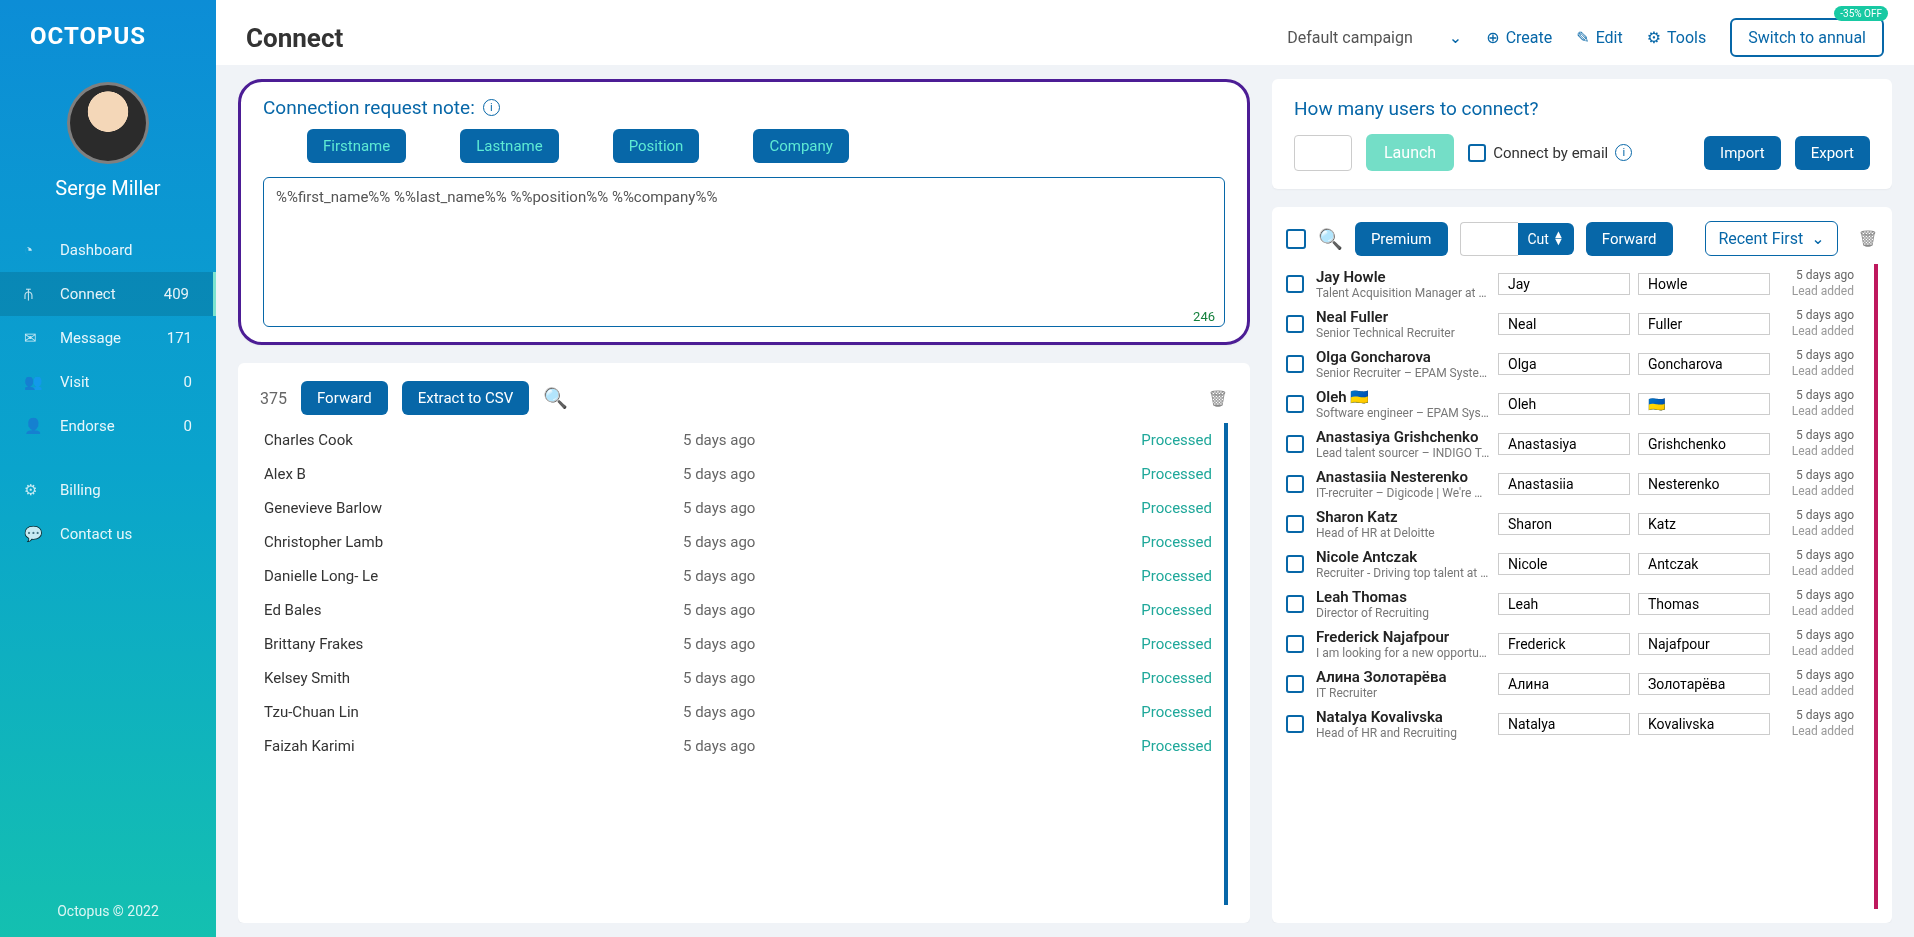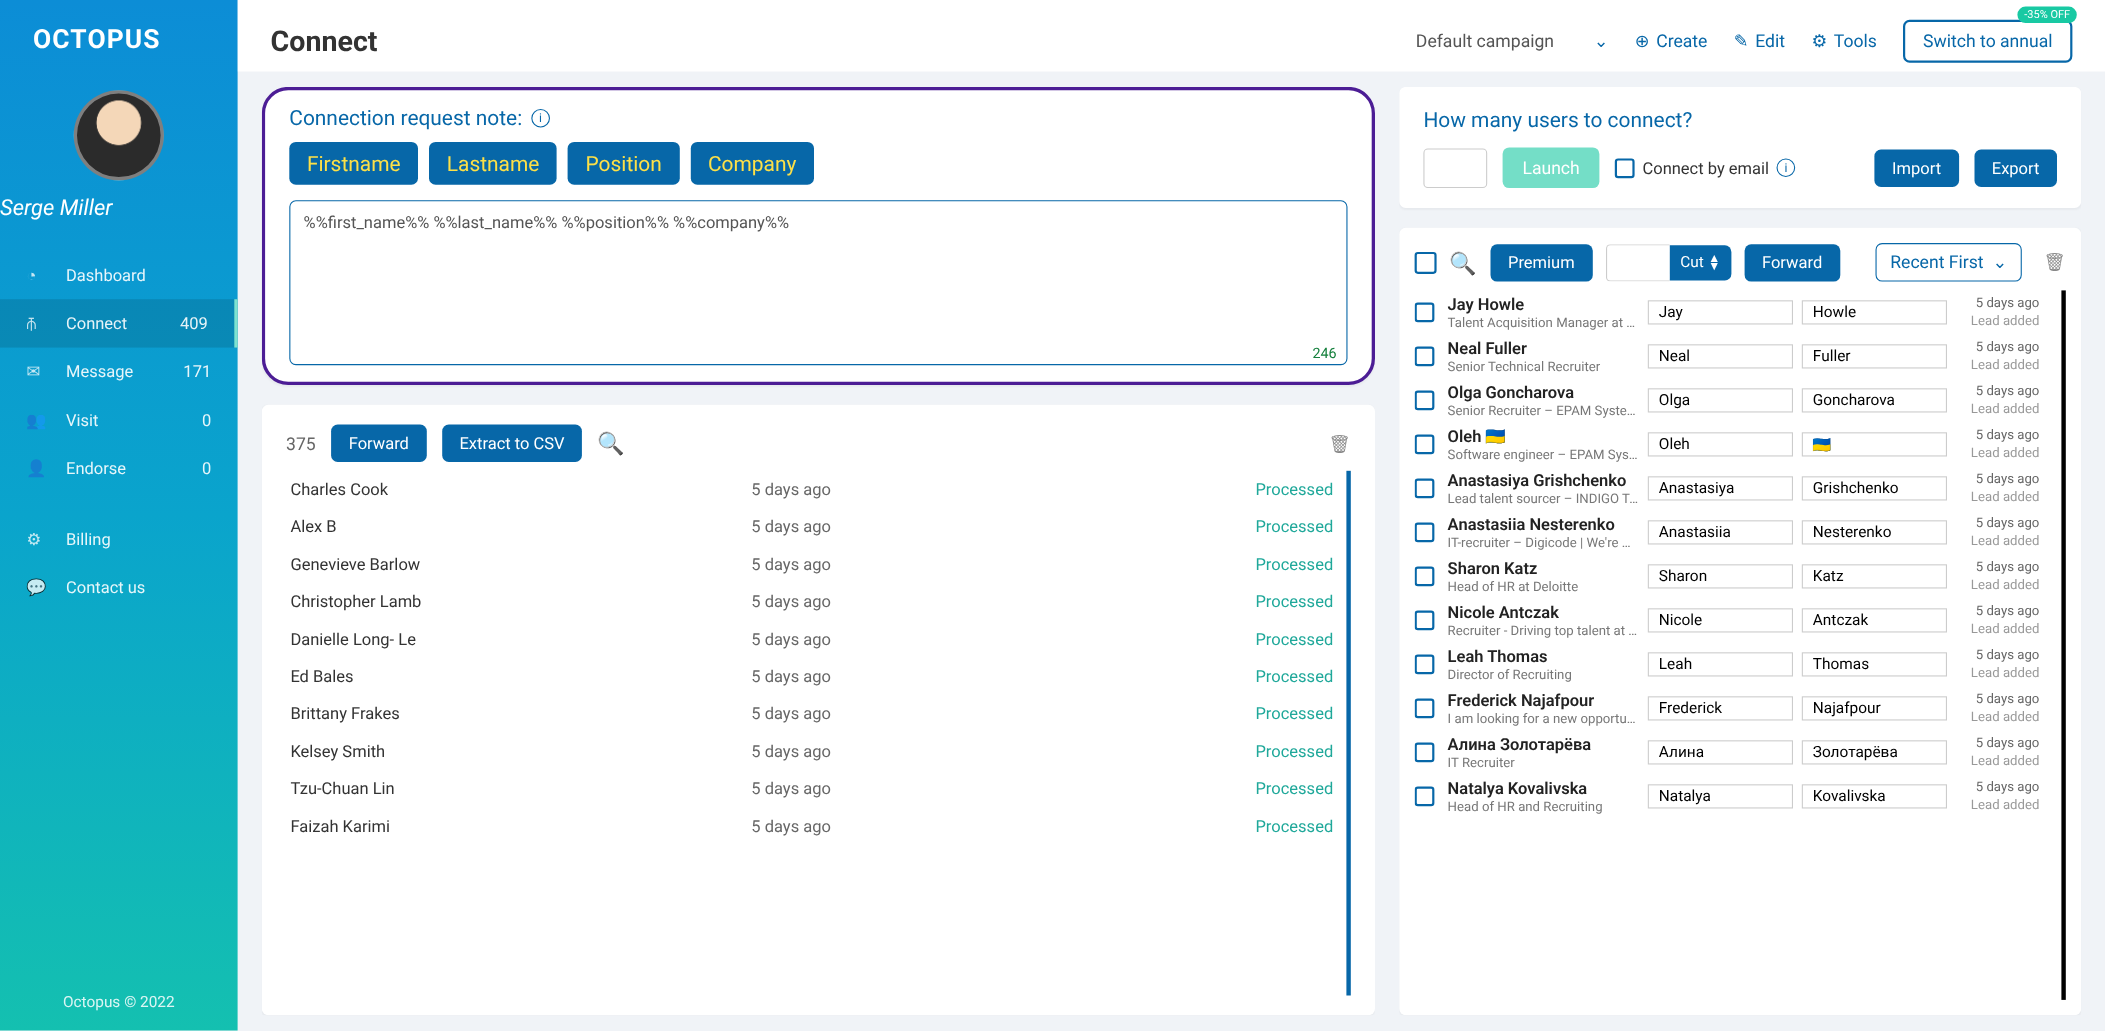--- a/index.html
+++ b/index.html
@@ -1,20 +1,20 @@
 <!DOCTYPE html>
 <html><head>
 <meta charset="utf-8">
 <style>
 * { margin: 0; padding: 0; box-sizing: border-box; font-family: -apple-system, BlinkMacSystemFont, 'Segoe UI', Roboto, Arial, sans-serif; }
 body { background: #f0f3f7; display: flex; height: 937px; overflow: hidden; }
 
 .sidebar { width: 216px; background: linear-gradient(180deg, #0c8dd6 0%, #0aa4cc 50%, #14c0b0 100%); color: #fff; display: flex; flex-direction: column; }
 .logo { padding: 22px 30px; font-size: 24px; font-weight: 700; letter-spacing: 1px; }
-.profile { text-align: left; padding: 10px 0 28px; font-style: italic; }
+.profile { text-align: center; padding: 10px 0 28px; }
 .avatar { width: 82px; height: 82px; border-radius: 50%; background: #e8c5a0; margin: 0 auto 12px; border: 3px solid rgba(255,255,255,.4); background-image: radial-gradient(circle at 50% 35%, #f4d7b8 32%, #2b2b2b 33%); }
 .profile-name { font-size: 20px; font-weight: 400; }
 .nav { flex: 1; }
 .nav-item { display: flex; align-items: center; padding: 13px 24px; color: rgba(255,255,255,.9); cursor: pointer; font-size: 15px; }
 .nav-item.active { background: rgba(0,0,0,.12); border-right: 3px solid #7de3d0; }
 .nav-item .icon { width: 22px; margin-right: 14px; opacity: .85; }
 .nav-item .count { margin-left: auto; font-size: 15px; }
 .nav-sep { height: 20px; }
 .footer { padding: 18px 0; text-align: center; font-size: 14px; color: rgba(255,255,255,.85); }
 
@@ -28,21 +28,21 @@
 .badge-off { position: absolute; top: -14px; right: -6px; background: #18c9a3; color: #fff; font-size: 10px; padding: 2px 6px; border-radius: 8px; }
 
 .content { flex: 1; padding: 14px 22px; display: grid; grid-template-columns: 1fr 620px; gap: 22px; overflow: hidden; }
 .col { display: flex; flex-direction: column; gap: 18px; overflow: hidden; }
 
 .card { background: #fff; border-radius: 6px; padding: 18px 22px; box-shadow: 0 1px 2px rgba(0,0,0,.04); }
 
 .note-card { border: 3px solid #4c1d95; border-radius: 24px; padding-top: 14px; }
 .note-label { display: flex; align-items: center; gap: 8px; color: #0767a8; font-size: 19px; margin-bottom: 10px; }
 .tag-row { display: flex; gap: 10px; margin-bottom: 14px; }
-.tag-btn { background: #0767a8; color: #fde047; padding: 8px 16px; border-radius: 6px; cursor: pointer; font-size: 19px; }
+.tag-btn { background: #0767a8; color: #5eead4; padding: 8px 16px; border-radius: 6px; cursor: pointer; font-size: 15px; margin-left: 44px; }
 .note-area { width: 100%; min-height: 150px; border: 1px solid #0767a8; border-radius: 6px; padding: 10px 12px; font-size: 15px; color: #555; resize: none; position: relative; }
 .char-count { text-align: right; color: #15803d; font-size: 13px; margin-top: -22px; margin-right: 10px; position: relative; }
 
 .list-card { flex: 1; overflow: hidden; display: flex; flex-direction: column; }
 .list-head { display: flex; align-items: center; gap: 14px; padding-bottom: 8px; }
 .count-lbl { color: #666; font-size: 16px; }
 .blue-btn { background: #0767a8; color: #fff; padding: 8px 16px; border-radius: 6px; cursor: pointer; font-size: 15px; }
 .icon-btn { color: #0767a8; cursor: pointer; font-size: 20px; }
 .trash { margin-left: auto; color: #888; cursor: pointer; }
 .list-body { flex: 1; overflow-y: auto; border-right: 4px solid #0767a8; padding-right: 8px; }
@@ -59,21 +59,21 @@
 .chk { width: 18px; height: 18px; border: 2px solid #0767a8; border-radius: 3px; }
 .chk.filled { width: 20px; height: 20px; }
 .small-blue { margin-left: auto; }
 
 .contacts-card { flex: 1; overflow: hidden; display: flex; flex-direction: column; padding: 14px 14px; }
 .contacts-toolbar { display: flex; align-items: center; gap: 12px; margin-bottom: 8px; }
 .cut-box { display: flex; align-items: center; }
 .cut-input { width: 58px; height: 34px; border: 1px solid #ccc; border-radius: 4px 0 0 4px; border-right: none; }
 .cut-btn { background: #0767a8; color: #fff; padding: 8px 10px; border-radius: 0 6px 6px 0; font-size: 14px; display: flex; align-items: flex-start; gap: 4px; }
 .recent-dd { margin-left: auto; border: 1px solid #0767a8; color: #0767a8; padding: 7px 12px; border-radius: 6px; display: flex; align-items: center; gap: 8px; cursor: pointer; }
-.contacts-body { flex: 1; overflow-y: auto; border-right: 4px solid #000000; padding-right: 4px; }
+.contacts-body { flex: 1; overflow-y: auto; border-right: 4px solid #be185d; padding-right: 4px; }
 .contact-row { display: grid; grid-template-columns: 22px 174px 132px 132px 76px; gap: 8px; align-items: center; padding: 4px 0; }
 .contact-name { font-size: 15px; color: #222; font-weight: 600; }
 .contact-sub { font-size: 12px; color: #777; white-space: nowrap; overflow: hidden; text-overflow: ellipsis; }
 .name-input { border: 1px solid #ccc; border-radius: 0; padding: 2px 9px; font-size: 14px; width: 100%; }
 .meta { text-align: right; font-size: 12px; color: #666; line-height: 1.3; }
 .meta .added { color: #999; }
 .info-icon { width: 17px; height: 17px; border: 1.5px solid #0767a8; border-radius: 50%; display: inline-flex; align-items: center; justify-content: center; font-size: 11px; color: #0767a8; }
 .updown { font-size: 11px; line-height: 7px; }
 </style>
 </head>

